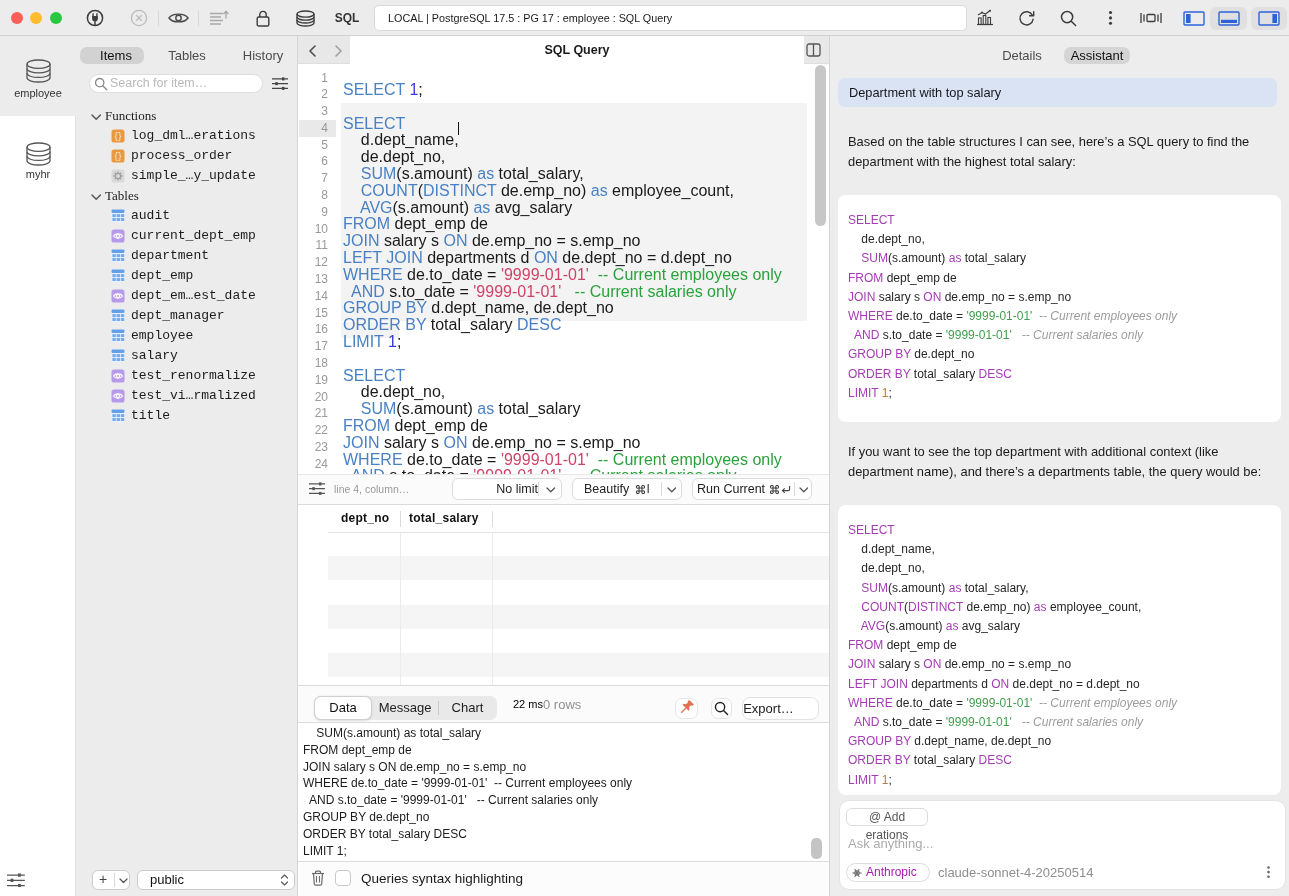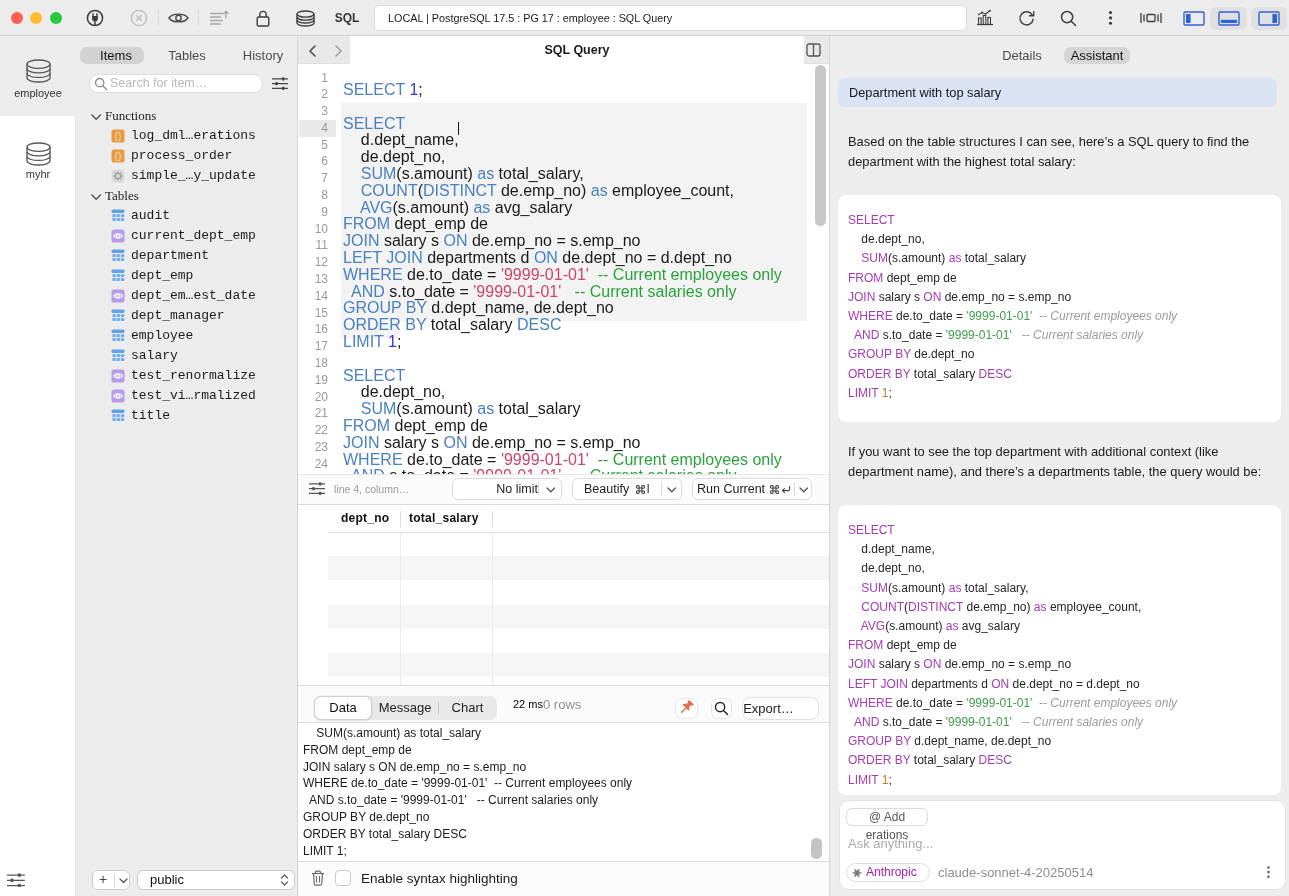--- a/index.html
+++ b/index.html
@@ -432,21 +432,21 @@
 LIMIT 1;</pre>
 <div class="abs" style="left:811px;top:838px;width:10.5px;height:21px;background:#c4c4c4;border-radius:5px"></div>
 <div class="abs" style="left:298px;top:861px;width:531px;height:35px;background:#fcfcfc;border-top:1px solid #dcdcdc"></div>
 <svg style="position:absolute;left:311px;top:870px" width="14" height="16" viewBox="0 0 14 16" fill="none">
     <path d="M1 3.5 h12" stroke="#6a6a6a" stroke-width="1.2"></path>
     <path d="M4.5 3.5 V2.2 a1 1 0 0 1 1 -1 h3 a1 1 0 0 1 1 1 V3.5" stroke="#6a6a6a" stroke-width="1.2"></path>
     <path d="M2.5 3.5 L3.3 14 a1.2 1.2 0 0 0 1.2 1.1 h5 a1.2 1.2 0 0 0 1.2 -1.1 L11.5 3.5" stroke="#6a6a6a" stroke-width="1.2"></path>
     <path d="M5.5 6 V12.5 M8.5 6 V12.5" stroke="#6a6a6a" stroke-width="1.1"></path>
   </svg>
 <div class="abs" style="left:335px;top:870px;width:16px;height:16px;background:#fff;border:1px solid #c9c9c9;border-radius:4px"></div>
-<div class="abs" style="left:361px;top:861px;height:35px;line-height:35px;font-size:13.5px;color:#1a1a1a">Enable syntax highlighting</div>
+<div class="abs" style="left:361px;top:861px;height:35px;line-height:35px;font-size:13.5px;color:#1a1a1a">Queries syntax highlighting</div>
 <div class="abs" style="left:829px;top:36px;width:460px;height:860px;background:#ededed;border-left:1px solid #d4d4d4"></div>
 <div class="abs" style="left:990px;top:47px;width:64px;height:17px;line-height:17px;text-align:center;font-size:13px;color:#4c4c4c">Details</div>
 <div class="abs" style="left:1064px;top:47px;width:66px;height:17px;background:#d5d5d5;border-radius:7px"></div>
 <div class="abs" style="left:1064px;top:47px;width:66px;height:17px;line-height:17px;text-align:center;font-size:13px;color:#111">Assistant</div>
 <div class="abs" style="left:838px;top:77.5px;width:439px;height:29px;background:#dae3f3;border-radius:7px"></div>
 <div class="abs" style="left:849px;top:77.5px;height:29px;line-height:29px;font-size:12.8px;color:#16161d">Department with top salary</div>
 <div class="abs" style="left:848px;top:132px;font-size:12.9px;line-height:20px;color:#1a1a1a">Based on the table structures I can see, here’s a SQL query to find the<br>department with the highest total salary:</div>
 <div class="abs" style="left:838px;top:195px;width:443px;height:227px;background:#fff;border-radius:8px"></div>
 <pre class="abs" style="left:848px;top:211px;font-size:12px;line-height:19.2px;color:#262626"><i class="k2">SELECT</i>
     de.dept_no,

